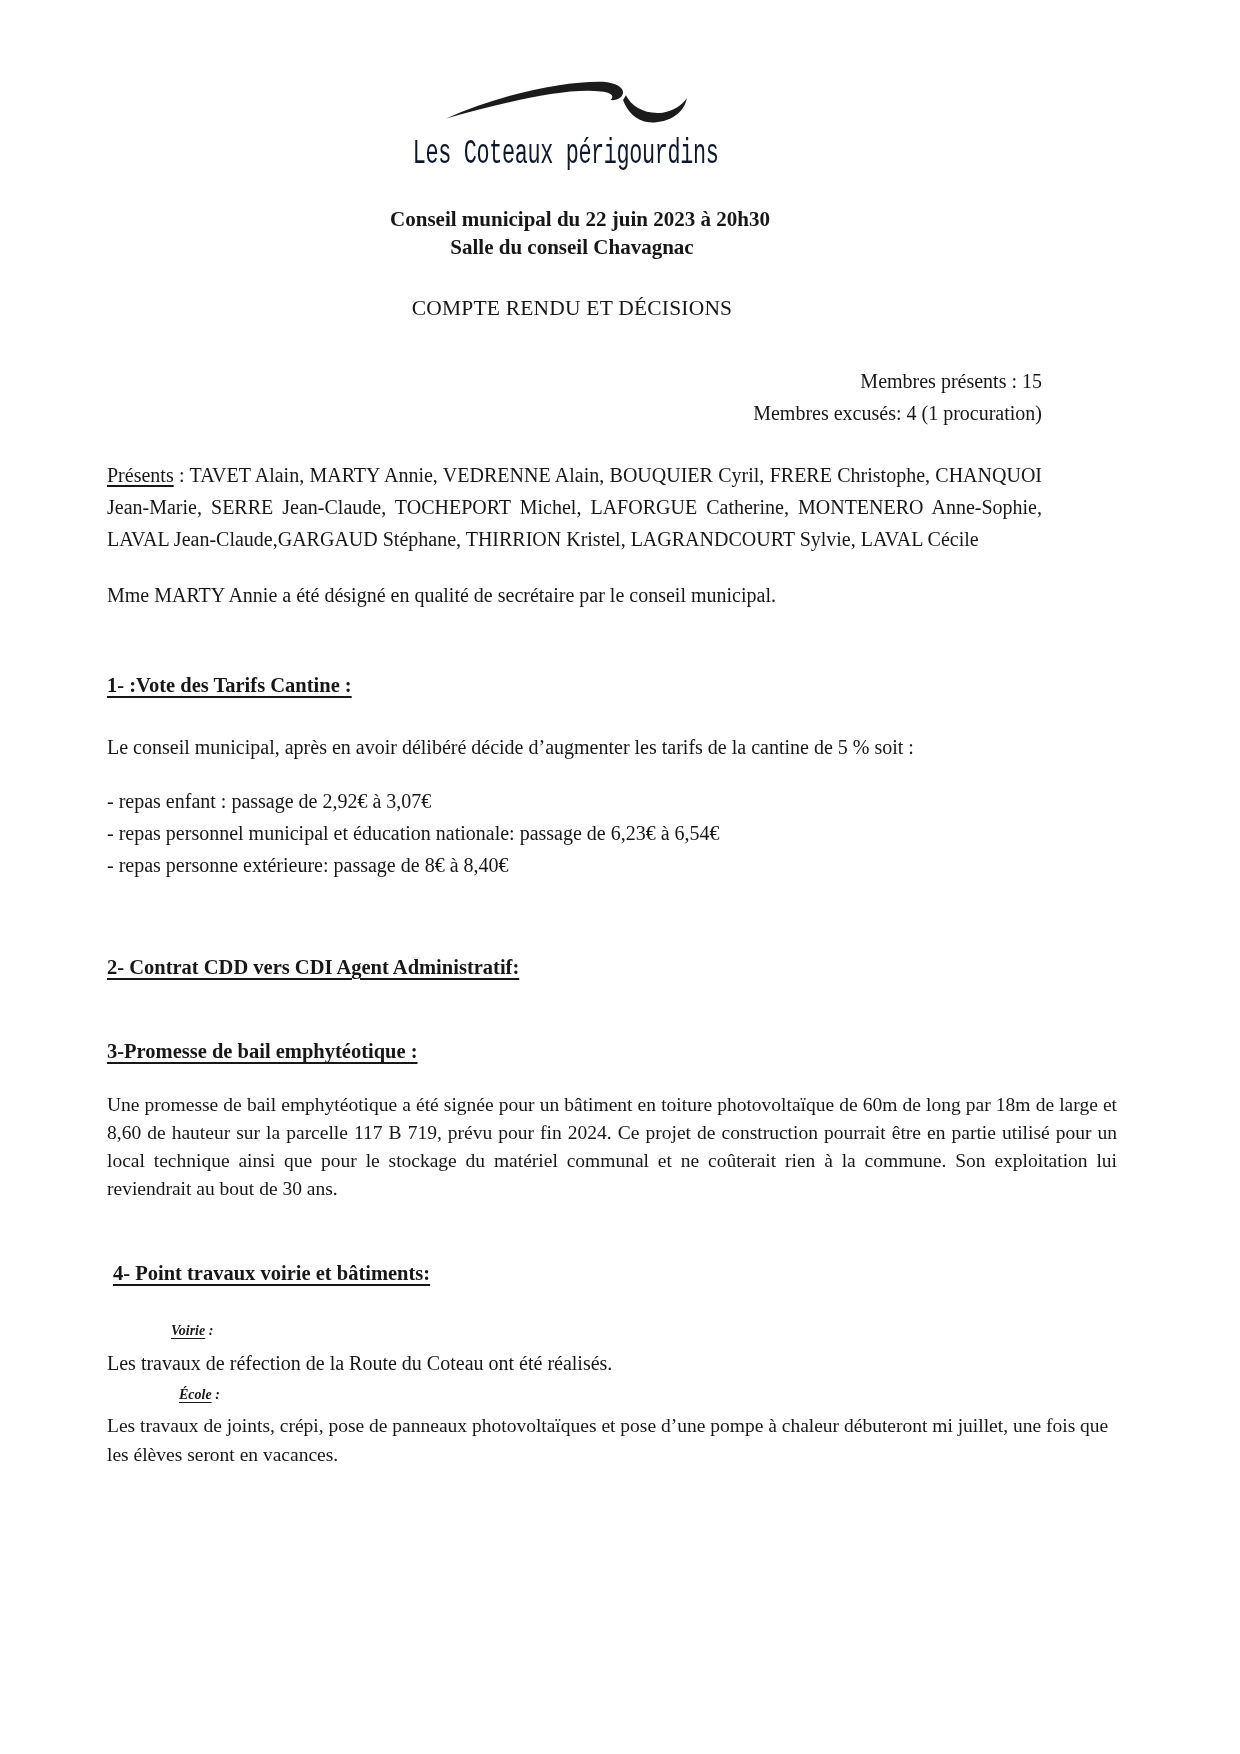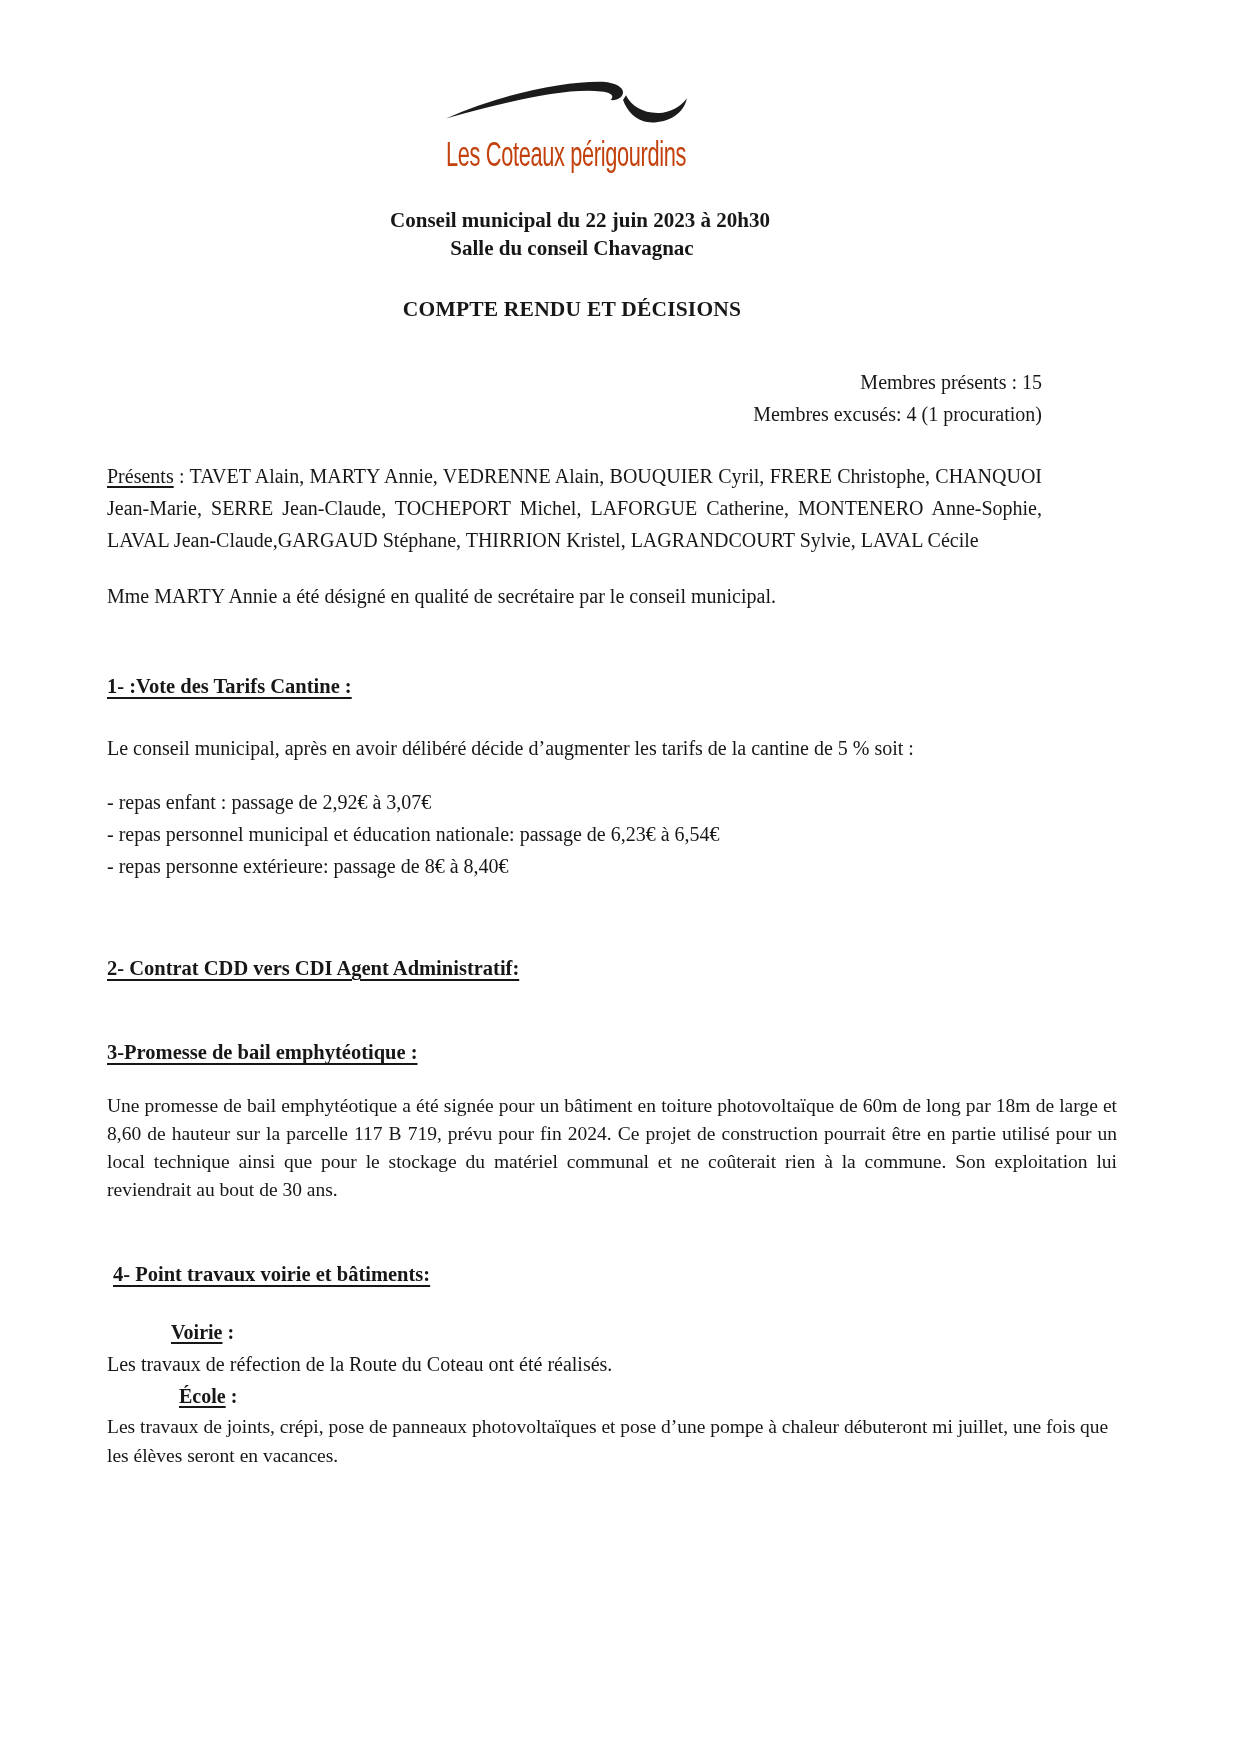--- a/index.html
+++ b/index.html
@@ -18,24 +18,24 @@
     padding-top: 74px;
     overflow: hidden;
   }
 
   
   .doc-header { width: 1132px; }
   .logo-swoosh { display: block; margin: 0 auto; }
   .logo-wordmark {
     text-align: center;
     margin-top: 4px;
-    font-family: Liberation Sans, sans-serif;
+    font-family: Liberation Mono, monospace;
     font-size: 33px;
     font-weight: 400;
-    color: #c2410c;
+    color: #0f172a;
     white-space: nowrap;
   }
   .logo-wordmark span {
     display: inline-block;
     transform: scale(0.66, 1.04);
     transform-origin: center;
     letter-spacing: -0.5px;
   }
   .meeting-title {
     margin-top: 34px;
@@ -47,21 +47,21 @@
   .meeting-place {
     margin-top: 3px;
     font-size: 21px;
     font-weight: bold;
     text-align: center;
     padding-left: 12px;
   }
   .doc-title {
     margin-top: 36px;
     font-size: 21.5px;
-    font-weight: bold;
+    font-weight: normal;
     text-align: center;
     letter-spacing: 0.2px;
     padding-left: 12px;
   }
 
   
   .content {
     margin-left: 107px;
     width: 935px;
     font-size: 20px;
@@ -91,23 +91,24 @@
   .p3 {
     margin-top: 24px;
     width: 1010px;
     font-size: 19.5px;
     line-height: 28px;
     text-align: justify;
   }
 
   .h4 { margin-top: 54px; margin-left: 6px; }
   .sub-label {
-    font-size: 20px;
+    font-size: 14px;
     font-weight: bold;
     margin-top: 26px;
+    font-style: italic;
   }
   .sub-label.voirie { margin-left: 64px; }
   .sub-label.ecole  { margin-left: 72px; margin-top: 0px; }
   .sub-body-voirie { margin-top: 0px; }
   .sub-body-ecole {
     width: 1005px;
     font-size: 19.5px;
     line-height: 29px;
   }
 </style>

